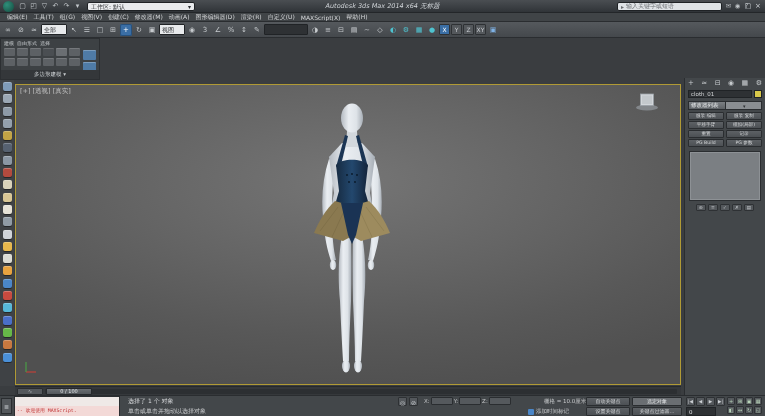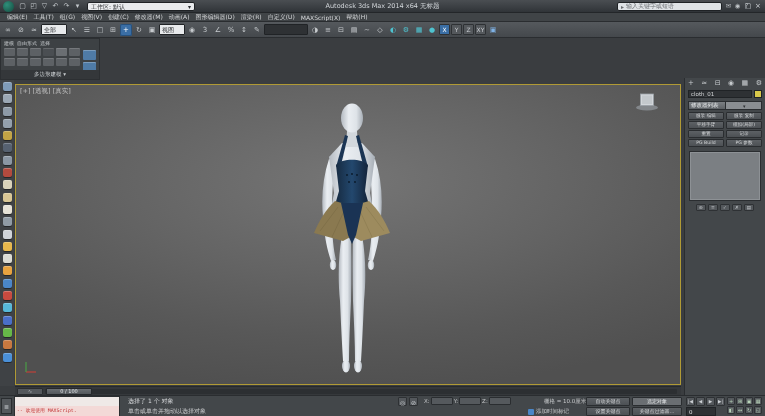--- a/index.html
+++ b/index.html
@@ -5,21 +5,21 @@
   *{margin:0;padding:0;box-sizing:border-box;font-family:"DejaVu Sans","Liberation Sans",sans-serif;}
   html,body{width:765px;height:416px;overflow:hidden;background:#33363a;}
   #root{position:absolute;left:0;top:0;width:765px;height:416px;background:#3a3d40;}
 
   
   .titlebar{position:absolute;left:0;top:0;width:765px;height:13px;background:linear-gradient(#4a4e52,#303438);display:flex;align-items:center;border-bottom:1px solid #232629;}
   .logo{width:11px;height:11px;margin:0 3px;border-radius:50%;background:radial-gradient(circle at 35% 35%,#2f8f7a,#134a3e);flex:none;}
   .qat{display:flex;align-items:center;}
   .qat .gicon{font-size:7px;color:#c3c7cb;width:11px;text-align:center;line-height:11px;}
   .ws-field{height:9px;width:108px;margin-left:4px;background:#e9ebed;border:1px solid #1f2225;border-radius:2px;color:#2a2d30;font-size:6px;line-height:7px;padding:0 3px;display:flex;justify-content:space-between;align-items:center;}
-  .tb-title{position:absolute;left:50%;transform:translateX(-50%);font-size:6.5px;color:#d2d6da;white-space:nowrap;}
+  .tb-title{position:absolute;left:50%;transform:translateX(-50%);font-size:6.5px;color:#d2d6da;white-space:nowrap;font-style:italic;}
   .search{position:absolute;left:617px;top:2px;width:105px;height:9px;background:#dfe3e6;border:1px solid #1f2225;border-radius:2px;font-size:6px;color:#6a6e72;display:flex;align-items:center;padding:0 3px;gap:2px;}
   .tb-right{position:absolute;left:724px;top:1px;display:flex;}
   .tb2-icon{font-size:6.5px;color:#b9bdc1;width:9px;text-align:center;line-height:10px;}
   .winbtns{position:absolute;left:733px;top:0;display:flex;}
   .win-btn{font-size:7px;color:#cfd3d7;width:10px;text-align:center;line-height:12px;}
 
   
   .menubar{position:absolute;left:0;top:13px;width:765px;height:9px;background:#404447;border-bottom:1px solid #2a2d30;display:flex;align-items:center;padding-left:4px;overflow:hidden;}
   .menu-item{font-size:6px;color:#d6d8da;padding:0 3px;white-space:nowrap;}
 

